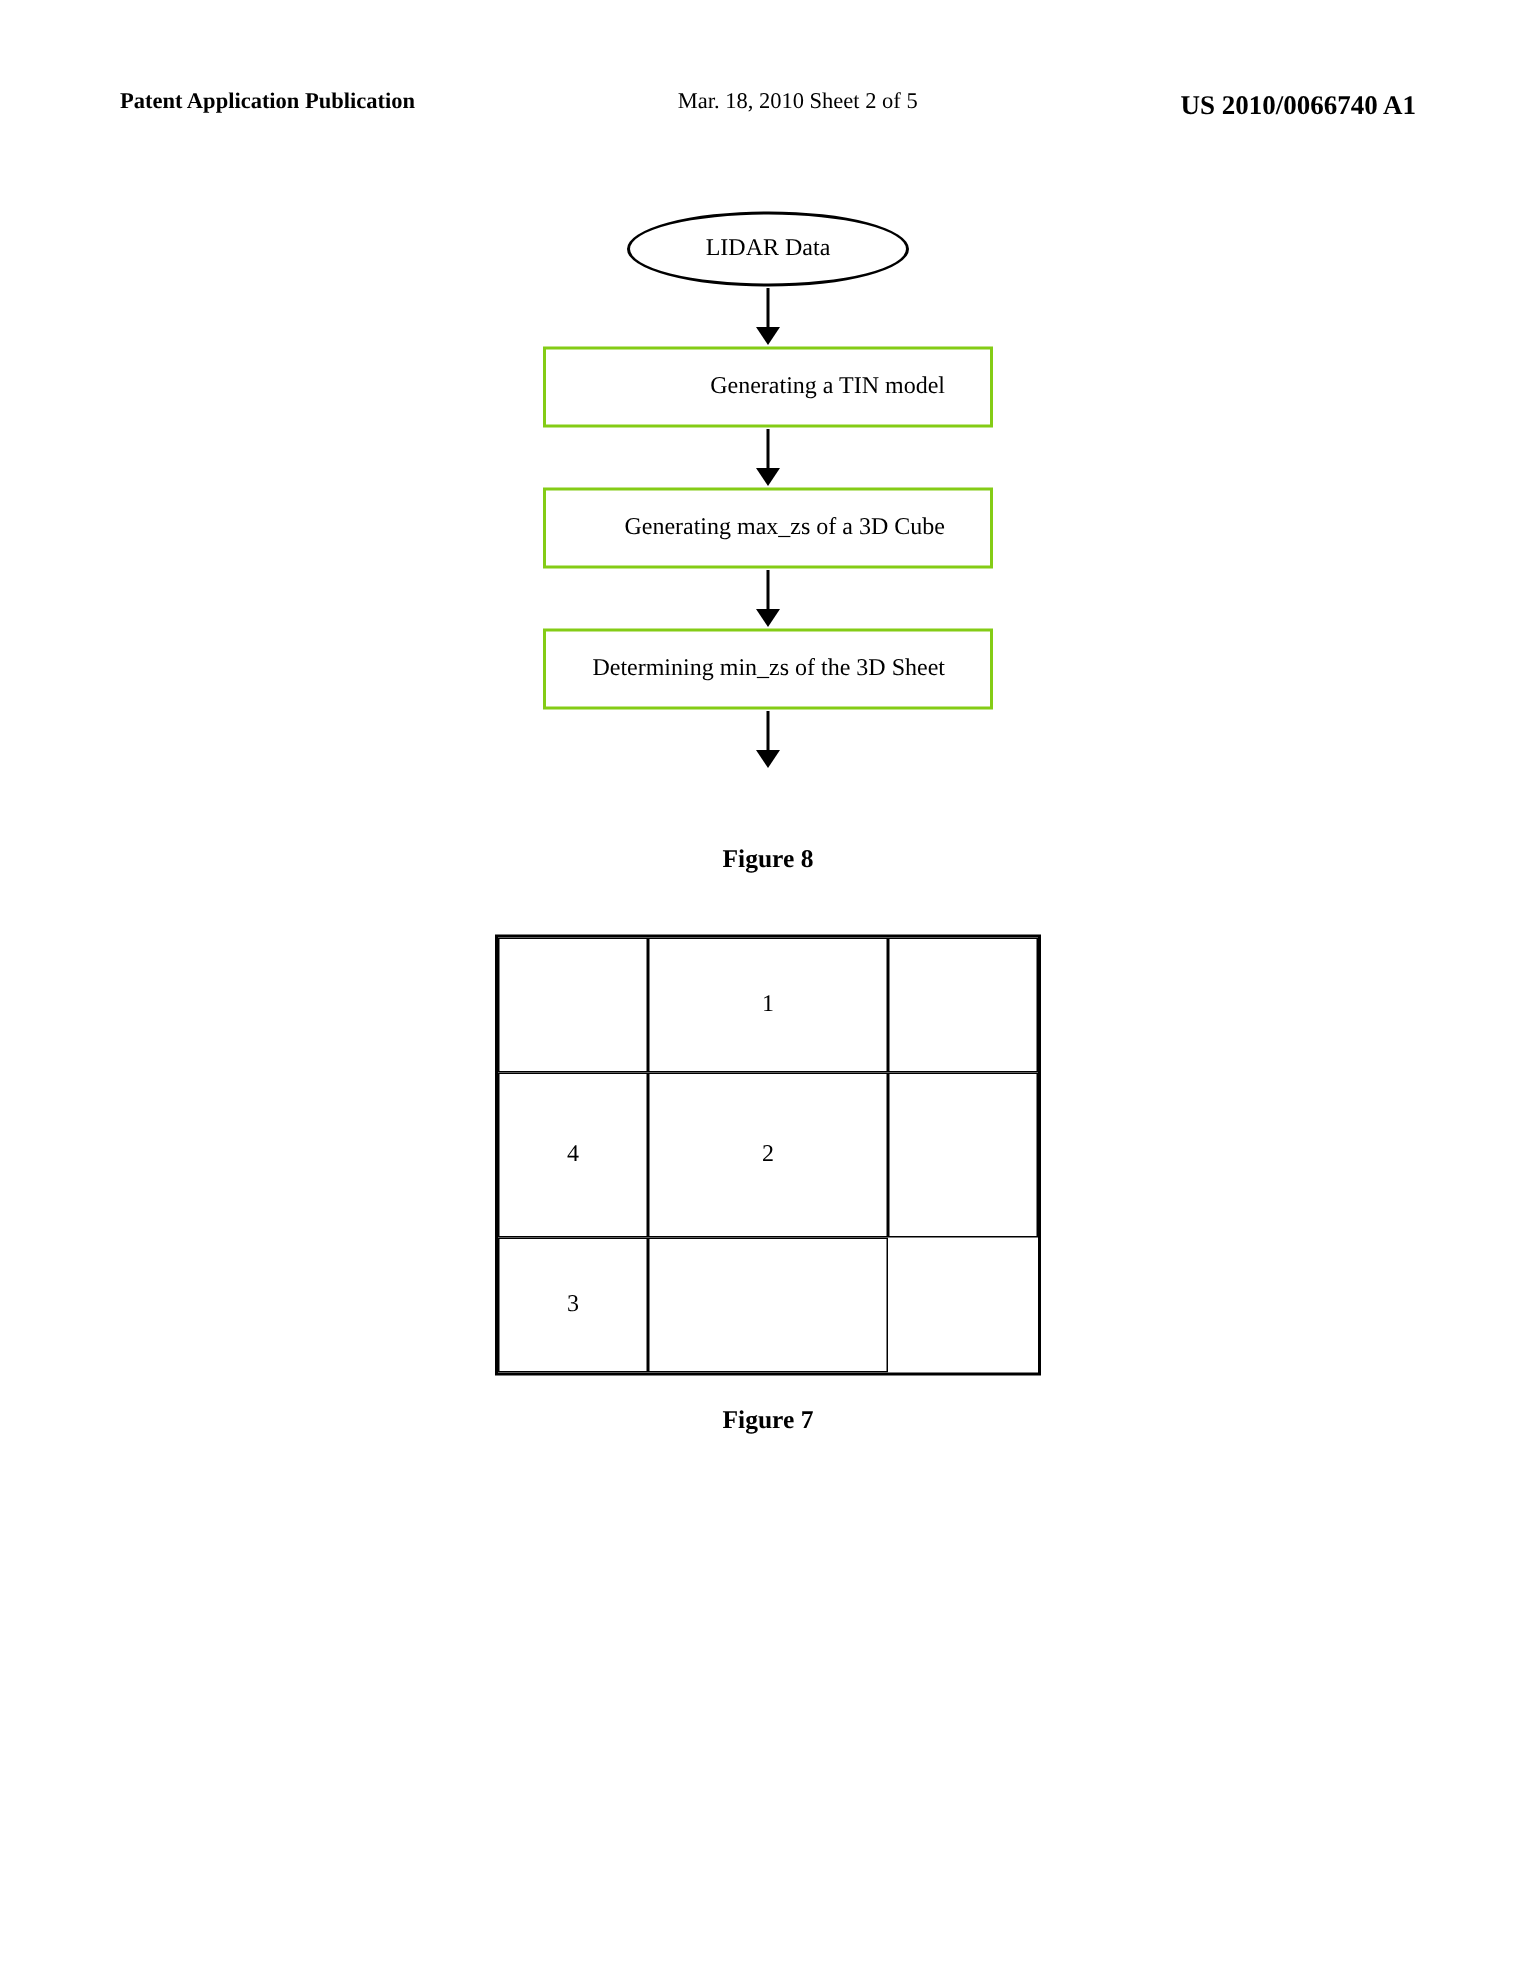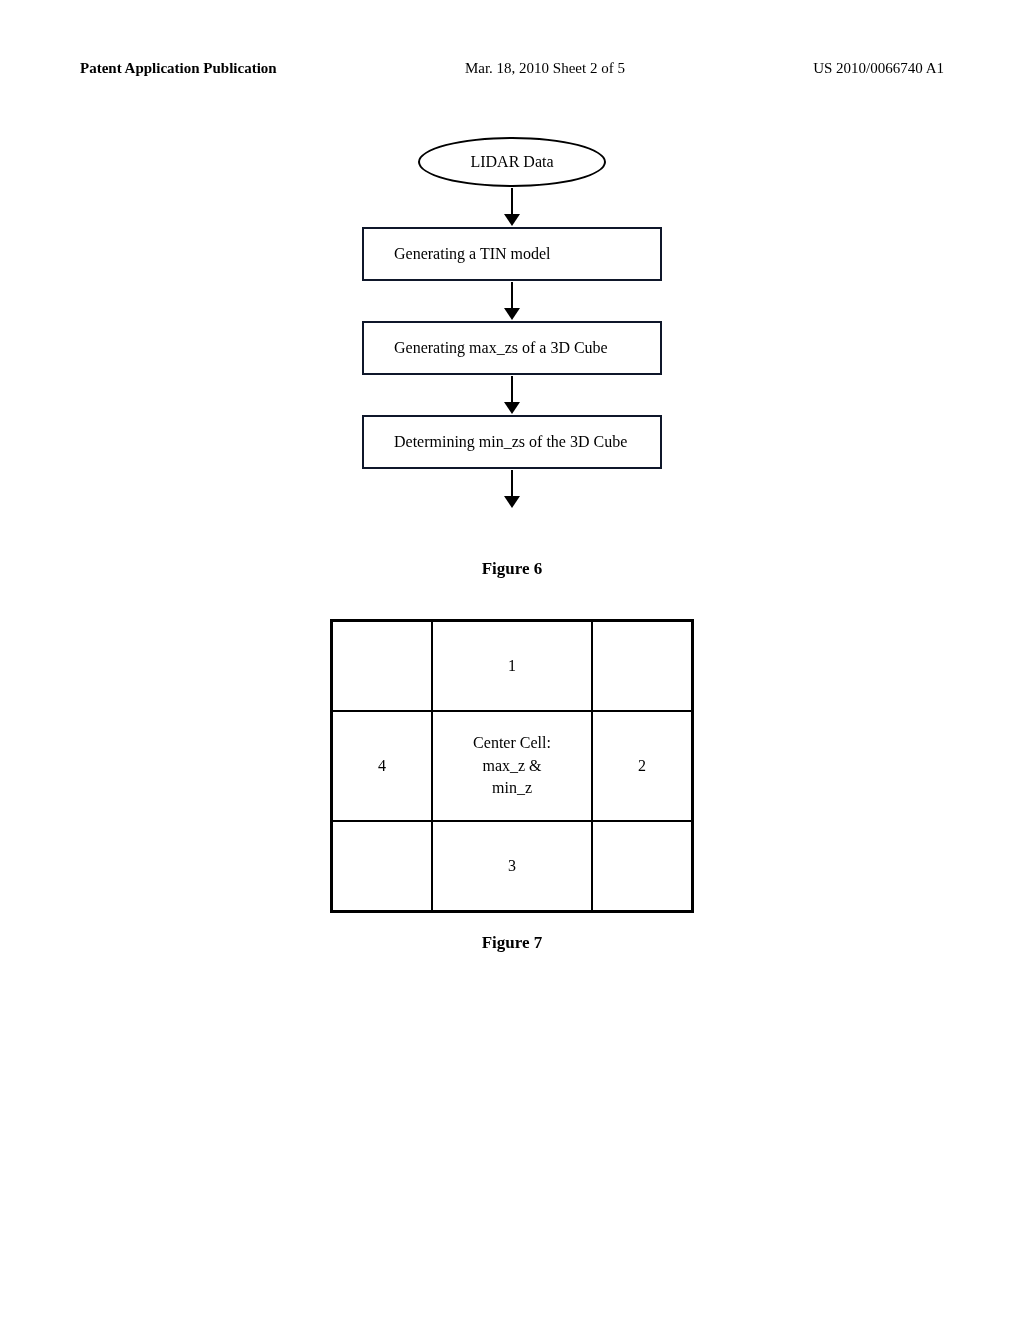--- a/index.html
+++ b/index.html
@@ -33,21 +33,22 @@
       font-size: 15px;
       font-weight: bold;
     }
 
     .header-center {
       font-size: 15px;
       text-align: right;
     }
 
     .header-right {
-      font-size: 15px;
+      font-size: 18px;
+      font-weight: bold;
     }
 
     
     .figure-section {
       display: flex;
       flex-direction: column;
       align-items: center;
       margin-bottom: 40px;
     }
 
@@ -63,24 +64,24 @@
       border: 2px solid #000;
       border-radius: 50%;
       padding: 14px 50px;
       font-size: 16px;
       text-align: center;
       background: #fff;
       min-width: 180px;
     }
 
     .flow-node-rect {
-      border: 2px solid #0f172a;
+      border: 2px solid #84cc16;
       padding: 16px 30px;
       font-size: 16px;
-      text-align: left;
+      text-align: right;
       background: #fff;
       min-width: 300px;
     }
 
     .flow-arrow {
       display: flex;
       flex-direction: column;
       align-items: center;
       height: 40px;
       justify-content: center;
@@ -166,42 +167,41 @@
         <div class="flow-arrow-head"></div>
       </div>
 
       <div class="flow-node-rect">Generating max_zs of a 3D Cube</div>
 
       <div class="flow-arrow">
         <div class="flow-arrow-line"></div>
         <div class="flow-arrow-head"></div>
       </div>
 
-      <div class="flow-node-rect">Determining min_zs of the 3D Cube</div>
+      <div class="flow-node-rect">Determining min_zs of the 3D Sheet</div>
 
       <div class="flow-arrow">
         <div class="flow-arrow-line"></div>
         <div class="flow-arrow-head"></div>
       </div>
 
 
     </div>
 
-    <div class="figure-label">Figure 6</div>
+    <div class="figure-label">Figure 8</div>
   </div>
 
   <div class="grid-section">
     <div class="cell-grid">
 
       <div class="cell cell-empty"></div>
       <div class="cell">1</div>
       <div class="cell cell-empty"></div>
 
       <div class="cell">4</div>
-      <div class="cell">Center Cell:<br>max_z &amp;<br>min_z</div>
       <div class="cell">2</div>
 
       <div class="cell cell-empty"></div>
       <div class="cell">3</div>
       <div class="cell cell-empty"></div>
 
     </div>
 
     <div class="figure-label">Figure 7</div>
   </div>

